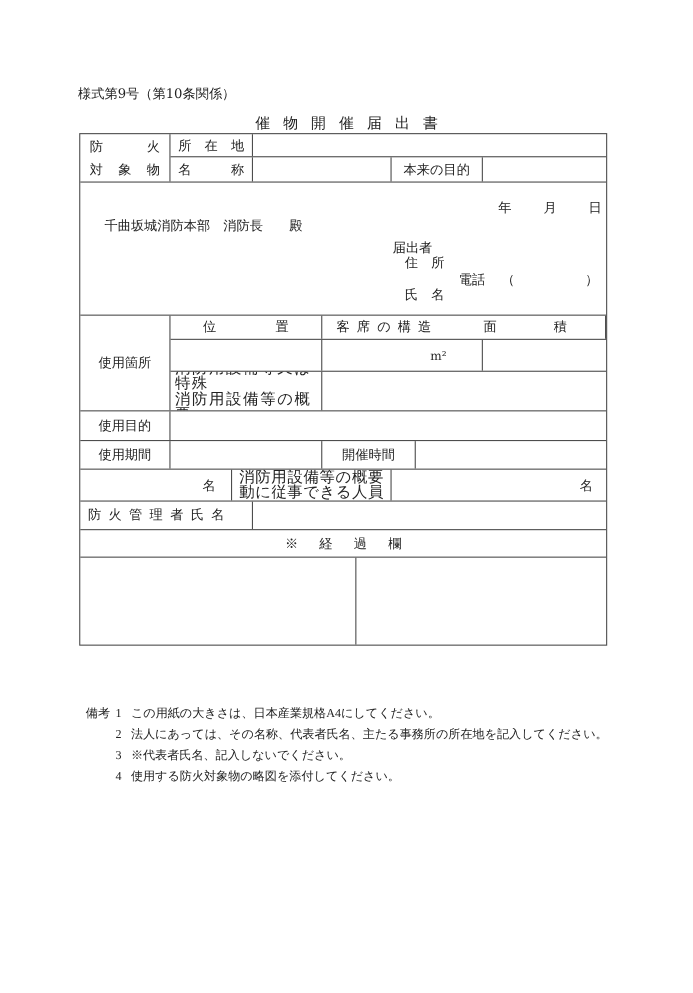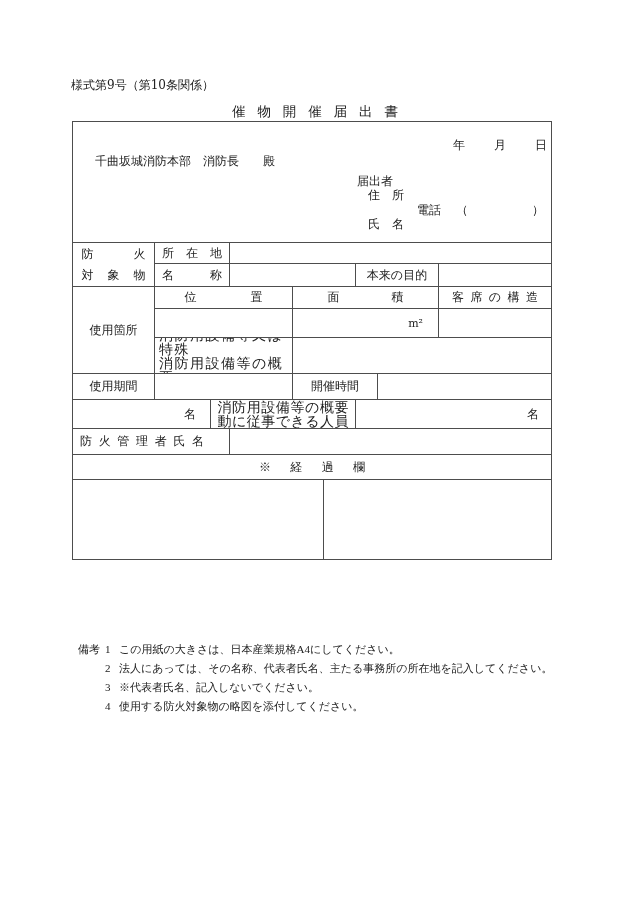--- a/index.html
+++ b/index.html
@@ -40,31 +40,20 @@
 <div class="page">
 
   <div class="form-number">様式第9号（第10条関係）</div>
 
   <div class="title-row">
     <span class="jt" style="width:166px">催物開催届出書</span>
   </div>
 
   <div class="form-table">
 
-    <div class="r r1" style="height:121px">
-      <span class="abs jt" style="top:15px; right:4px; width:94px">年月日</span>
-      <span class="abs" style="top:31px; left:22px">千曲坂城消防本部　消防長　　殿</span>
-      <span class="abs" style="top:51px; left:284px">届出者</span>
-      <span class="abs" style="top:65px; left:295px">住　所</span>
-      <span class="abs" style="top:80px; left:344px">電話</span>
-      <span class="abs" style="top:80px; left:383px">（</span>
-      <span class="abs" style="top:80px; left:459px">）</span>
-      <span class="abs" style="top:94px; left:295px">氏　名</span>
-    </div>
-
     <div class="r" style="height:44px">
       <div class="c" style="width:82px">
         <div class="stack">
           <span class="jt" style="width:64px">防火</span>
           <span class="jt" style="width:64px">対象物</span>
         </div>
       </div>
       <div class="col">
         <div class="ir" style="height:21px">
           <div class="c" style="width:75px">
@@ -78,55 +67,72 @@
           </div>
           <div class="c" style="width:126px"></div>
           <div class="c" style="width:83px">
             <span>本来の目的</span>
           </div>
           <div class="c fill last"></div>
         </div>
       </div>
     </div>
 
+    <div class="r r1" style="height:121px">
+      <span class="abs jt" style="top:15px; right:4px; width:94px">年月日</span>
+      <span class="abs" style="top:31px; left:22px">千曲坂城消防本部　消防長　　殿</span>
+      <span class="abs" style="top:51px; left:284px">届出者</span>
+      <span class="abs" style="top:65px; left:295px">住　所</span>
+      <span class="abs" style="top:80px; left:344px">電話</span>
+      <span class="abs" style="top:80px; left:383px">（</span>
+      <span class="abs" style="top:80px; left:459px">）</span>
+      <span class="abs" style="top:94px; left:295px">氏　名</span>
+    </div>
+
     <div class="r" style="height:87px">
       <div class="c" style="width:82px">
         <span>使用箇所</span>
       </div>
       <div class="col">
         <div class="ir" style="height:22px">
           <div class="c" style="width:138px">
             <span class="jt" style="width:78px">位置</span>
           </div>
+          <div class="c fill last">
+            <span class="jt" style="width:86px">客席の構造</span>
+          </div>
           <div class="c" style="width:146px">
             <span class="jt" style="width:76px">面積</span>
-          </div>
-          <div class="c fill last">
-            <span class="jt" style="width:86px">客席の構造</span>
           </div>
         </div>
         <div class="ir" style="height:29px">
           <div class="c" style="width:138px"></div>
-          <div class="c right" style="width:146px; padding-right:15px">
+          <div class="c right" style="width:146px; padding-right:32px">
             <span class="unit">m²</span>
           </div>
           <div class="c fill last"></div>
         </div>
         <div class="ir last" style="height:35px">
           <div class="c left" style="width:138px; padding-left:4px">
             <div class="small ls">
               <div>消防用設備等又は特殊</div>
               <div>消防用設備等の概要</div>
             </div>
           </div>
           <div class="c fill last"></div>
         </div>
       </div>
     </div>
 
+    <div class="r" style="height:27px">
+      <div class="c" style="width:82px">
+        <span>使用目的</span>
+      </div>
+      <div class="c fill last"></div>
+    </div>
 
     <div class="r" style="height:26px">
       <div class="c" style="width:82px">
         <span>使用期間</span>
       </div>
       <div class="c" style="width:138px"></div>
       <div class="c" style="width:85px">
         <span>開催時間</span>
       </div>
       <div class="c fill last"></div>

